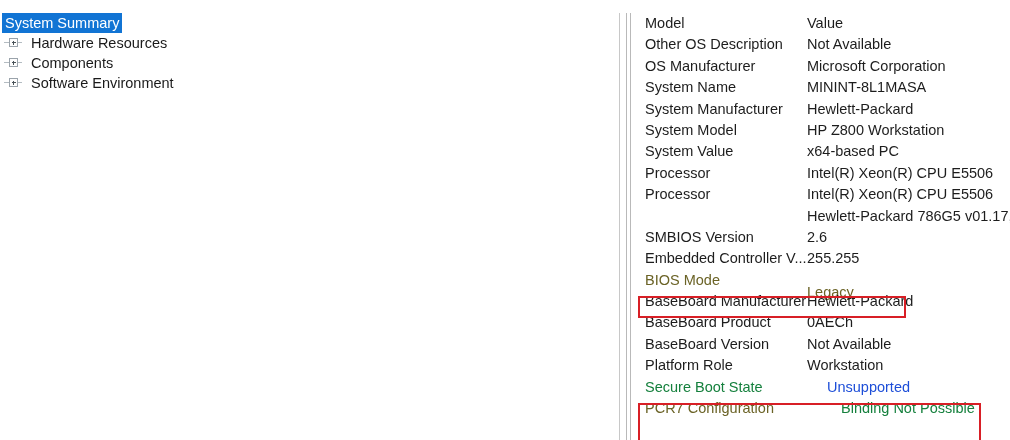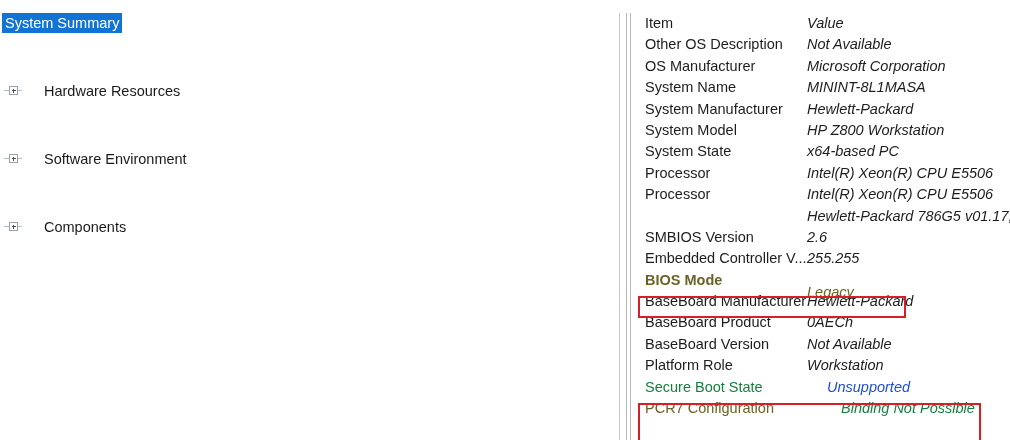--- a/index.html
+++ b/index.html
@@ -41,22 +41,21 @@
     height: 20px;
     line-height: 20px;
     font-size: 14.5px;
     color: #1a1a1a;
     white-space: nowrap;
   }
   .tree-row.root {
     padding-left: 2px;
   }
   .tree-row.child {
-    padding-left: 41px;
-    margin-top: 48px;
+    padding-left: 28px;
   }
   .tree-label {
     display: inline-block;
     padding: 0 3px;
   }
   .tree-row.selected .tree-label {
     background: #1174d4;
     color: #ffffff;
   }
   
@@ -127,21 +126,20 @@
   }
   .det-item {
     position: absolute;
     left: 11px;
     top: 0;
   }
   .det-value {
     position: absolute;
     left: 173px;
     top: 0;
-    font-style: italic;
   }
   .det-row.header .det-item,
   .det-row.header .det-value {
     color: #1d1d1d;
   }
   
   .det-row.flagged .det-item,
   .det-row.flagged .det-value {
     color: #6b6326;
   }
@@ -192,43 +190,43 @@
       <span class="expander-stub-l"></span>
       <span class="expander"></span>
       <span class="expander-stub-r"></span>
       <span class="tree-label">Hardware Resources</span>
     </div>
 
     <div class="tree-row child">
       <span class="expander-stub-l"></span>
       <span class="expander"></span>
       <span class="expander-stub-r"></span>
-      <span class="tree-label">Software Environment</span>
+      <span class="tree-label">Components</span>
     </div>
 
     <div class="tree-row child">
       <span class="expander-stub-l"></span>
       <span class="expander"></span>
       <span class="expander-stub-r"></span>
-      <span class="tree-label">Components</span>
+      <span class="tree-label">Software Environment</span>
     </div>
 
   </div>
 
   <div id="bottom-rule"></div>
 
   <div id="splitter">
     <span class="bar-a"></span>
     <span class="bar-b"></span>
   </div>
 
   <div id="details-panel">
 
     <div class="det-row header">
-      <span class="det-item">Item</span>
+      <span class="det-item">Model</span>
       <span class="det-value">Value</span>
     </div>
 
     <div id="details-rows">
         <div class="det-row">
           <span class="det-item">Other OS Description</span>
           <span class="det-value">Not Available</span>
         </div>
         <div class="det-row">
           <span class="det-item">OS Manufacturer</span>
@@ -240,21 +238,21 @@
         </div>
         <div class="det-row">
           <span class="det-item">System Manufacturer</span>
           <span class="det-value">Hewlett-Packard</span>
         </div>
         <div class="det-row">
           <span class="det-item">System Model</span>
           <span class="det-value">HP Z800 Workstation</span>
         </div>
         <div class="det-row">
-          <span class="det-item">System State</span>
+          <span class="det-item">System Value</span>
           <span class="det-value">x64-based PC</span>
         </div>
         <div class="det-row">
           <span class="det-item">Processor</span>
           <span class="det-value">Intel(R) Xeon(R) CPU          E5506</span>
         </div>
         <div class="det-row">
           <span class="det-item">Processor</span>
           <span class="det-value">Intel(R) Xeon(R) CPU          E5506</span>
         </div>
@@ -263,21 +261,21 @@
         </div>
         <div class="det-row">
           <span class="det-item">SMBIOS Version</span>
           <span class="det-value">2.6</span>
         </div>
         <div class="det-row">
           <span class="det-item">Embedded Controller V...</span>
           <span class="det-value">255.255</span>
         </div>
         <div class="det-row flagged">
-          <span class="det-item" style="color: rgb(107, 99, 38); font-weight: bold;">BIOS Mode</span>
+          <span class="det-item" style="color: rgb(107, 99, 38);">BIOS Mode</span>
           <span class="det-value" style="color: rgb(107, 99, 38); margin-top: 12px;">Legacy</span>
         </div>
         <div class="det-row">
           <span class="det-item">BaseBoard Manufacturer</span>
           <span class="det-value">Hewlett-Packard</span>
         </div>
         <div class="det-row">
           <span class="det-item">BaseBoard Product</span>
           <span class="det-value">0AECh</span>
         </div>

